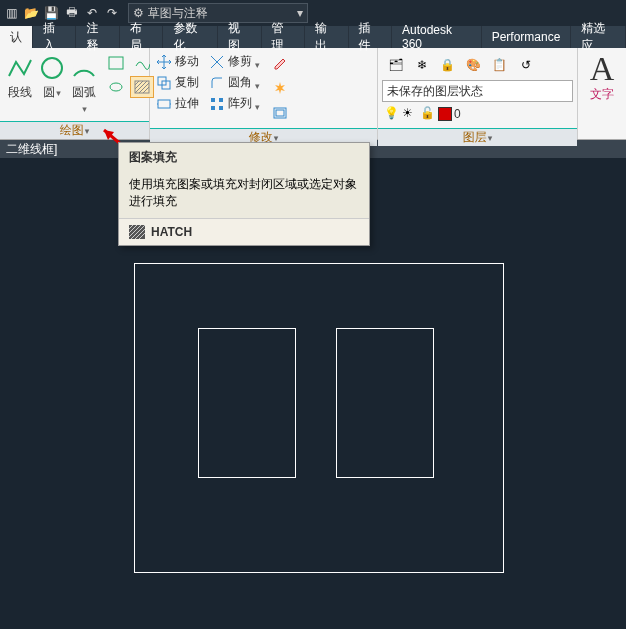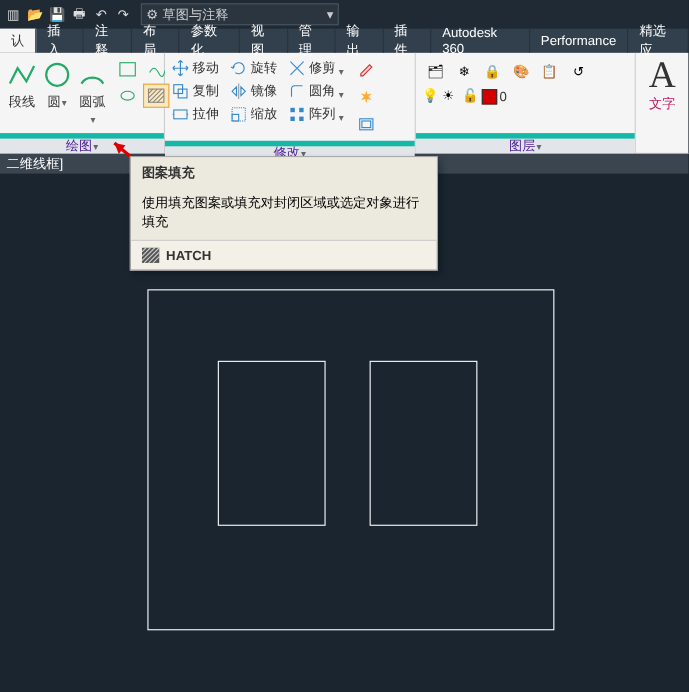--- a/index.html
+++ b/index.html
@@ -10,21 +10,21 @@
 .workspace-dd{margin-left:8px;background:#2a3540;border:1px solid #4a5560;height:20px;min-width:180px;display:flex;align-items:center;padding:0 4px;color:#ccc;cursor:pointer}
 .workspace-dd .gear{margin-right:4px}
 .workspace-dd .arrow{margin-left:auto}
 .app-title{margin-left:auto;color:#bbb;padding-right:4px;white-space:nowrap}
 .menubar{height:22px;background:#32404d;display:flex;align-items:stretch;color:#fff}
 .menubar .tab{padding:0 10px;display:flex;align-items:center;cursor:pointer;border-right:1px solid #28323d}
 .menubar .tab.active{background:#f5f5f5;color:#333}
 .ribbon{height:92px;background:#f5f5f5;border-bottom:1px solid #aaa;display:flex}
 .panel{border-right:1px solid #ccc;display:flex;flex-direction:column}
 .panel-body{flex:1;display:flex;align-items:flex-start;padding:4px}
-.panel-title{height:18px;background:#e2e6ea;display:flex;align-items:center;justify-content:center;color:#4c1d95;border-top:5px solid #14b8a6;cursor:pointer}
+.panel-title{height:18px;background:#e2e6ea;display:flex;align-items:center;justify-content:center;color:#a16207;border-top:1px solid #14b8a6;cursor:pointer}
 .big-btn{display:flex;flex-direction:column;align-items:center;width:36px;cursor:pointer;padding:2px}
 .big-btn .ico{width:28px;height:28px;margin-bottom:2px}
 .big-btn .lbl{color:#333;text-align:center}
 .grid-btns{display:grid;grid-template-columns:repeat(2,24px);grid-auto-rows:22px;gap:2px;margin-left:4px}
 .sm-btn{width:24px;height:22px;display:flex;align-items:center;justify-content:center;cursor:pointer;border:1px solid transparent}
 .sm-btn.selected{background:#fce8b8;border:1px solid #e8a33d}
 .mod-rows{display:flex;flex-direction:column;gap:2px;margin-right:6px}
 .mod-row{display:flex;align-items:flex-end;gap:3px;cursor:pointer;padding:1px 2px}
 .mod-row .ic{width:16px;height:16px}
 .mod-row .tx{color:#333;white-space:nowrap}
@@ -32,21 +32,21 @@
 .layer-panel .row{display:flex;align-items:center;gap:2px;padding:2px}
 .layer-state{height:22px;border:1px solid #aaa;background:#fff;min-width:140px;display:flex;align-items:center;padding:0 4px;color:#333;margin:2px 0}
 .layer-icons{display:flex;gap:4px}
 .layer-icons .li{width:16px;height:16px;cursor:pointer}
 .color-sw{width:14px;height:14px;background:#d40000;border:1px solid #333}
 .ann-panel{padding:4px;display:flex;flex-direction:column;align-items:center}
 .big-A{font-size:34px;font-family:serif;color:#333;line-height:1}
 .canvas-header{height:18px;background:#3a4550;color:#fff;padding:0 6px;display:flex;align-items:center}
 .canvas{position:relative;height:calc(629px - 26px - 22px - 92px - 18px);background:#1a2530}
 .rect{position:absolute;border:1px solid #fff}
-.tooltip{position:absolute;left:118px;top:142px;width:280px;background:#f3f0e7;border:1px solid #999;z-index:10;box-shadow:3px 3px 6px rgba(0,0,0,.3)}
+.tooltip{position:absolute;left:118px;top:142px;width:252px;background:#f3f0e7;border:1px solid #999;z-index:10;box-shadow:3px 3px 6px rgba(0,0,0,.3)}
 .tooltip .hdr{padding:6px 10px;font-weight:bold;color:#333;background:#eceade}
 .tooltip .desc{padding:4px 10px 8px;color:#000000;background:#eceade;border-bottom:1px solid #ccc}
 .tooltip .cmd{padding:6px 10px;display:flex;gap:6px;color:#333;font-weight:bold}
 .tooltip .help{padding:2px 10px 8px;color:#555}
 .arrow-img{position:absolute;left:92px;top:124px;z-index:5;pointer-events:none}
 .dd-ar::after{content:"▾";font-size:9px;color:#666;margin-left:1px}
 svg{display:block}
 </style>
 </head>
 <body>
@@ -150,43 +150,20 @@
             <svg class="ic" viewBox="0 0 16 16">
               <rect x="2" y="4" width="12" height="8" stroke="#38c" fill="none"></rect>
               <path d="M2 8h-1M14 8h1" stroke="#38c"></path>
             </svg>
             <span class="tx">拉伸</span>
           </div>
       </div>
       <div class="mod-rows">
         <div class="mod-row">
             <svg class="ic" viewBox="0 0 16 16">
-              <path d="M3 8a5 5 0 1 1 2 4" stroke="#38c" fill="none"></path>
-              <path d="M3 8l-2-1M3 8l1-2" stroke="#38c"></path>
-            </svg>
-            <span class="tx">旋转</span>
-          </div>
-        <div class="mod-row">
-            <svg class="ic" viewBox="0 0 16 16">
-              <path d="M8 1v14" stroke="#999"></path>
-              <path d="M6 4L2 8l4 4zM10 4l4 4-4 4z" stroke="#38c" fill="none"></path>
-            </svg>
-            <span class="tx">镜像</span>
-          </div>
-        <div class="mod-row">
-            <svg class="ic" viewBox="0 0 16 16">
-              <rect x="2" y="8" width="6" height="6" stroke="#38c" fill="none"></rect>
-              <rect x="2" y="2" width="12" height="12" stroke="#38c" fill="none" stroke-dasharray="1"></rect>
-            </svg>
-            <span class="tx">缩放</span>
-          </div>
-      </div>
-      <div class="mod-rows">
-        <div class="mod-row">
-            <svg class="ic" viewBox="0 0 16 16">
               <path d="M2 2l12 12M2 14L14 2" stroke="#38c"></path>
             </svg>
             <span class="tx">修剪</span>
             <span class="dd">▾</span>
           </div>
         <div class="mod-row">
             <svg class="ic" viewBox="0 0 16 16">
               <path d="M3 13V6a3 3 0 0 1 3-3h7" stroke="#38c" fill="none"></path>
             </svg>
             <span class="tx">圆角</span>
@@ -228,20 +205,23 @@
   <div class="panel layer-panel" style="width:200px">
     <div class="panel-body" style="flex-direction:column;align-items:stretch;width:100%">
       <div class="row">
         <span class="sm-btn">🗂</span>
         <span class="sm-btn">❄</span>
         <span class="sm-btn">🔒</span>
         <span class="sm-btn">🎨</span>
         <span class="sm-btn">📋</span>
         <span class="sm-btn">↺</span>
       </div>
+      <div class="layer-state">
+        <span>未保存的图层状态</span>
+      </div>
       <div class="row layer-icons">
         <span class="li">💡</span>
         <span class="li">☀</span>
         <span class="li">🔓</span>
         <span class="color-sw"></span>
         <span style="color:#333">0</span>
       </div>
     </div>
     <div class="panel-title dd-ar">图层</div>
   </div>

